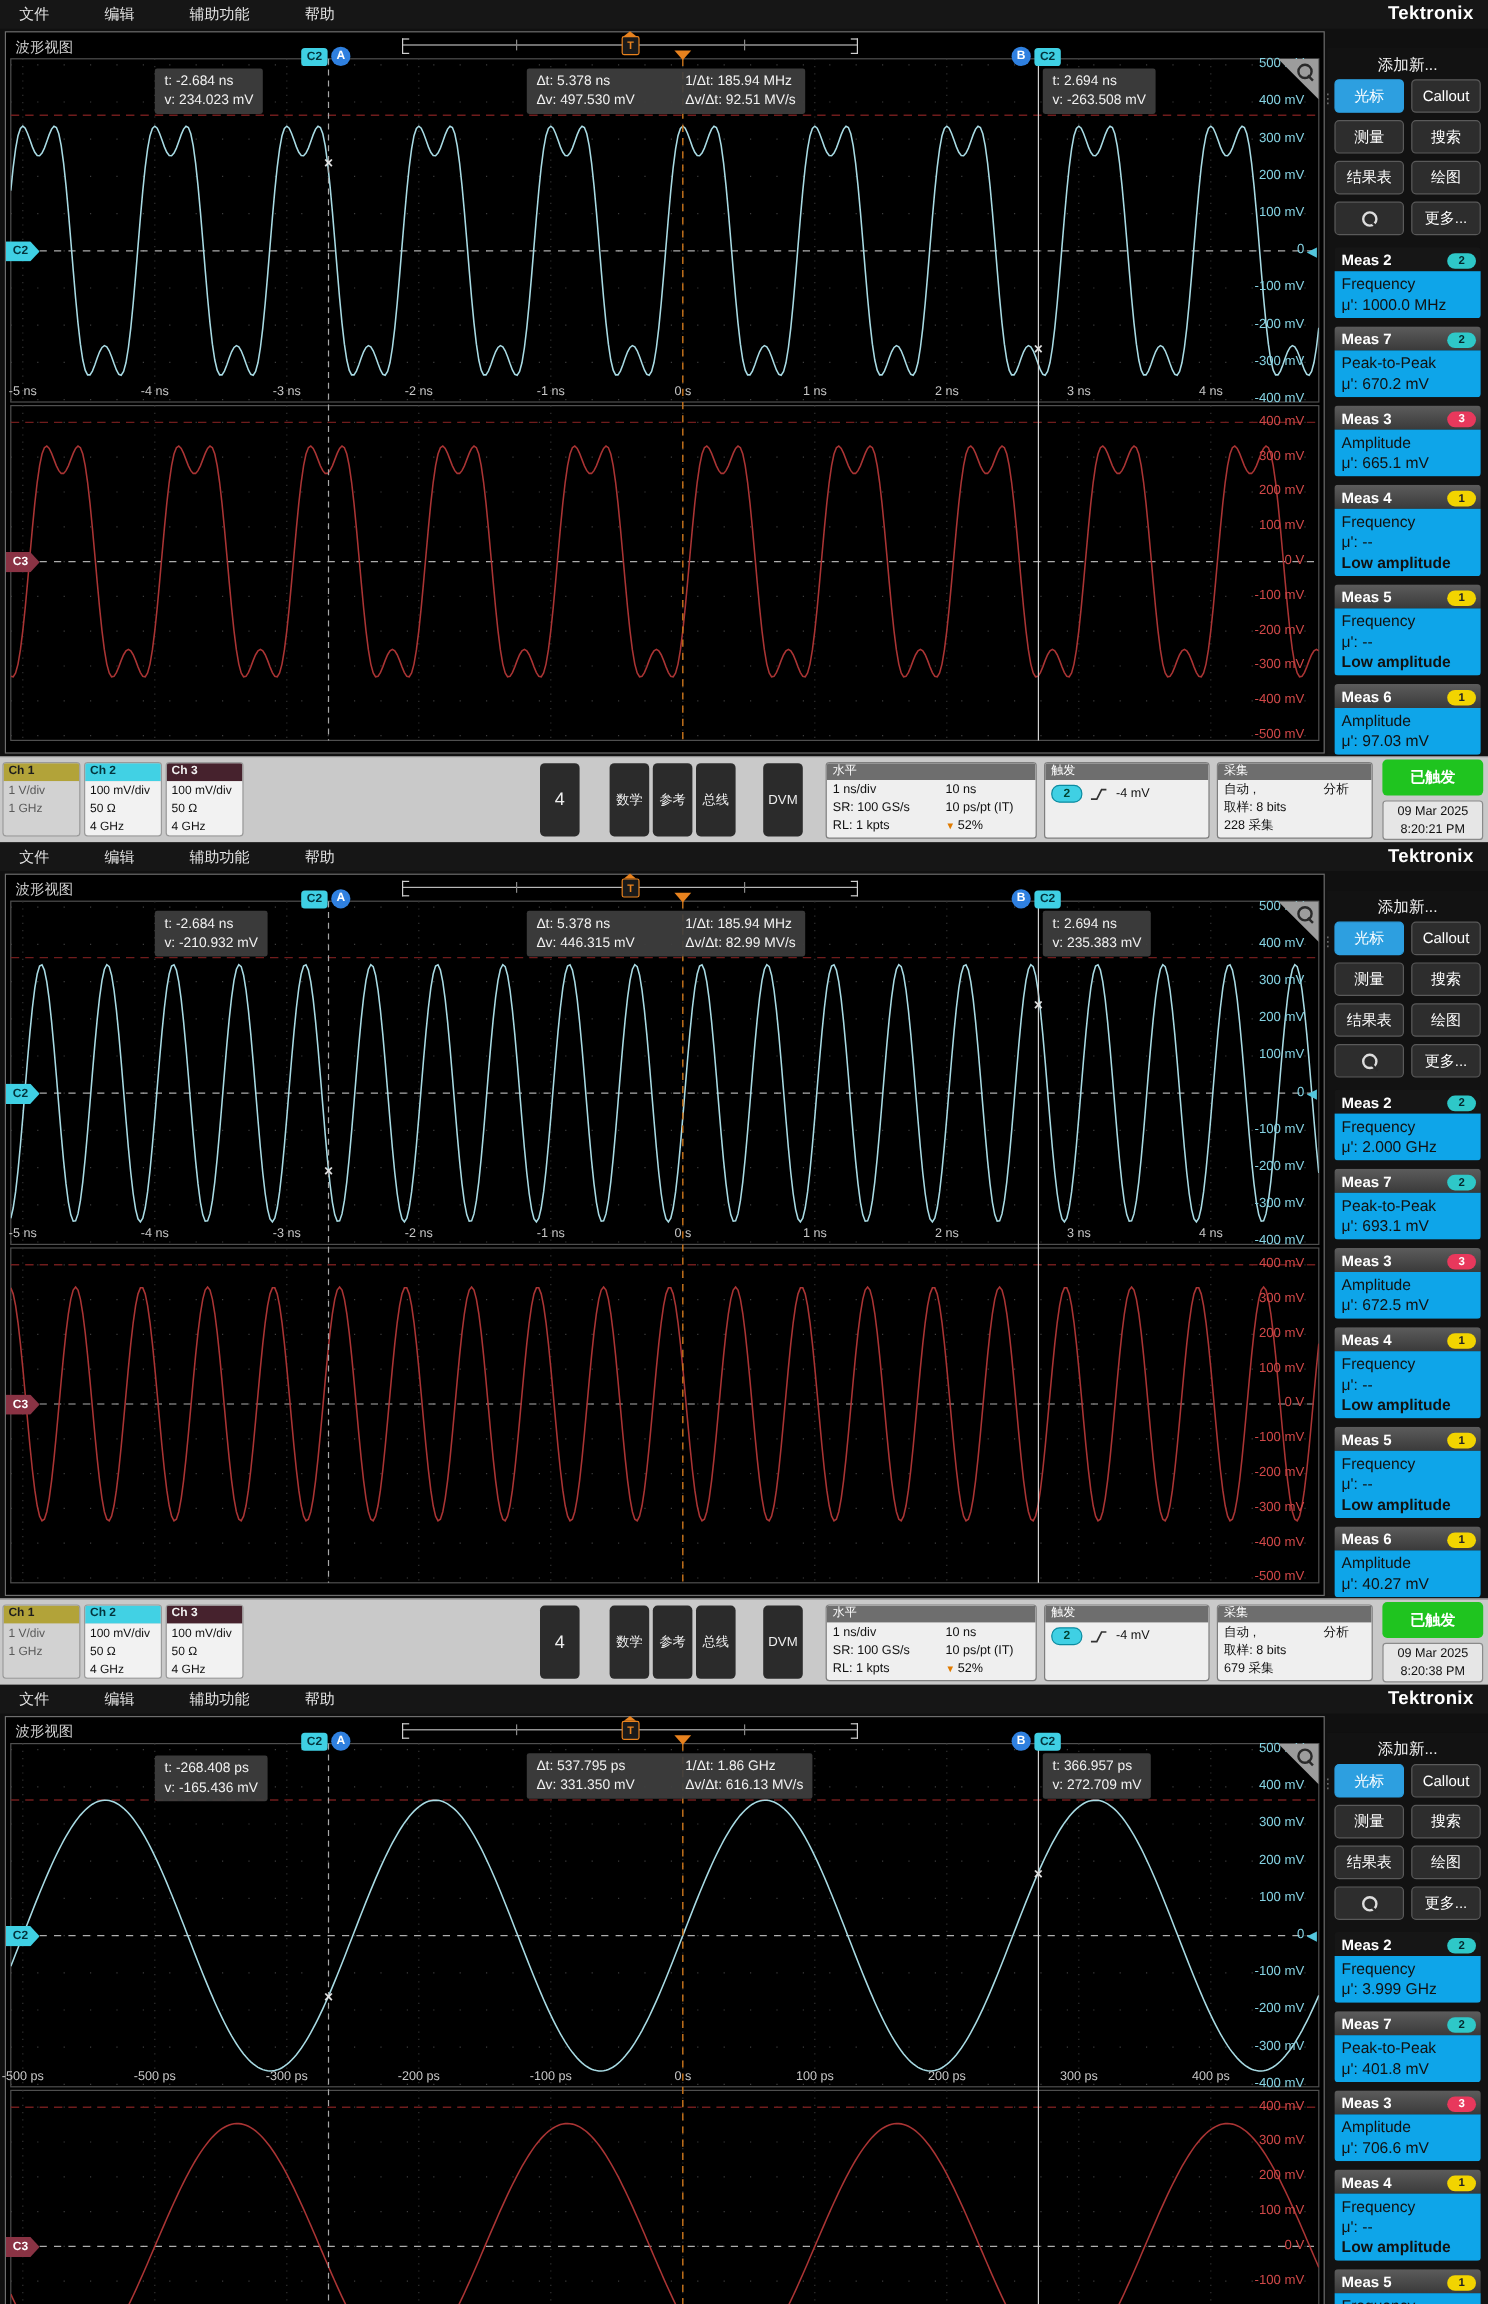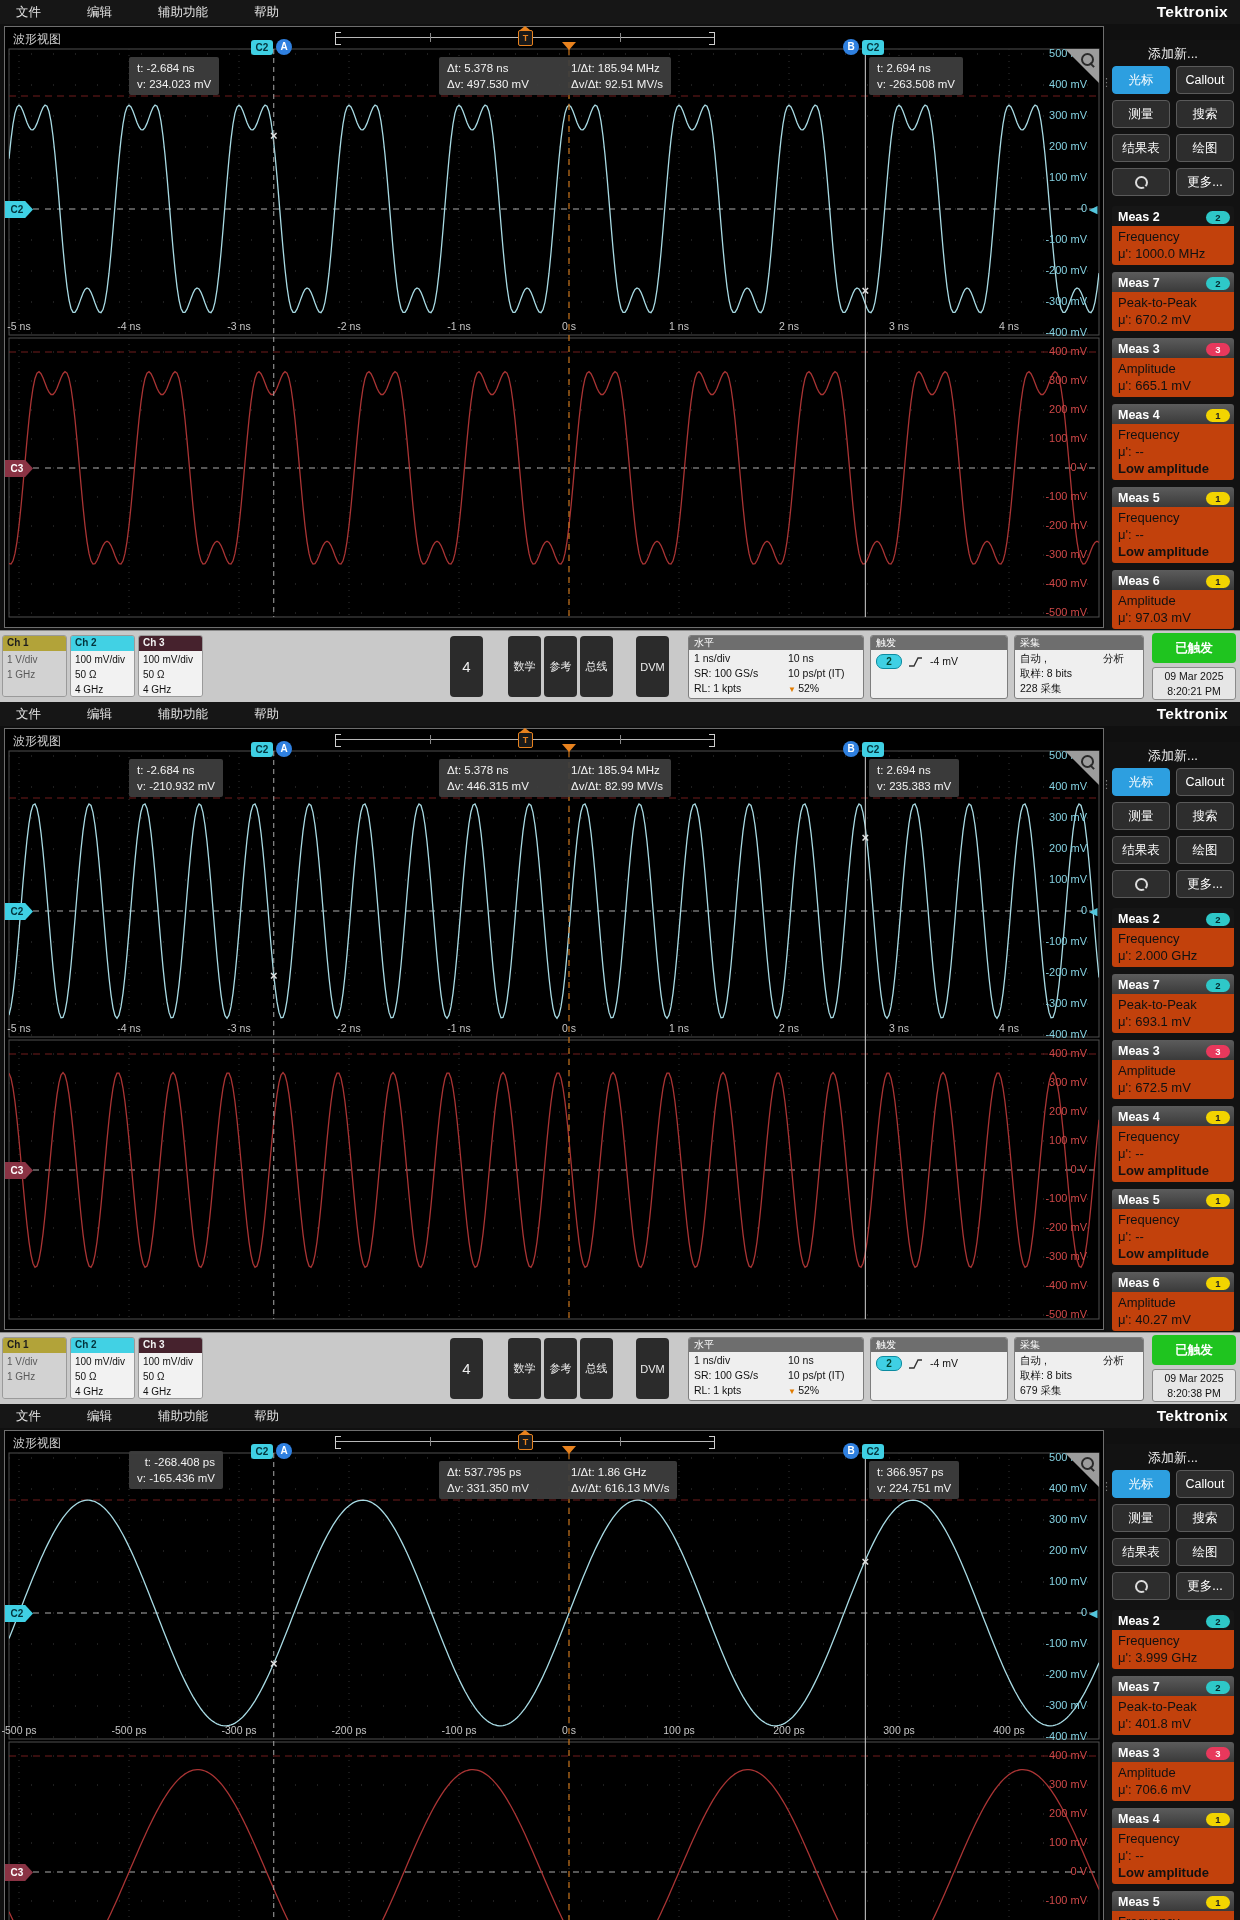--- a/index.html
+++ b/index.html
@@ -44,21 +44,21 @@
   .sbtn{position:absolute;width:58px;height:28px;background:#2d2d2d;border:1px solid #5a5a5a;border-radius:4px;
     color:#fff;font-size:12.5px;display:flex;align-items:center;justify-content:center;box-sizing:border-box}
   .sbtn.act{background:#2d9fe0;border-color:#2d9fe0}
   .mlist{position:absolute;left:6px;top:166px;width:122px}
   .mcard{margin-bottom:7px;border-radius:3px;overflow:hidden}
   .mh{height:20px;background:linear-gradient(#5c5c5c,#3a3a3a);color:#fff;font-size:12.5px;font-weight:bold;
     padding:2px 4px 0 6px;display:flex;align-items:center;box-sizing:border-box}
   .mh.sel{background:#161616}
   .mpill{margin-left:auto;width:24px;height:13px;border-radius:7px;font-size:9.5px;font-weight:bold;
     text-align:center;line-height:13px;color:#04282c}
-  .mb{background:#c2410c;color:#111;font-size:13px;line-height:17px;padding:2px 4px 3px 6px}
+  .mb{background:#0ea5e9;color:#111;font-size:13px;line-height:17px;padding:2px 4px 3px 6px}
   .mb .warn{font-weight:bold}
   .bb{position:absolute;left:0;top:630px;width:1240px;height:72px;background:#c9c9c9;border-top:1px solid #8a8a8a}
   .chc{position:absolute;top:4px;width:65px;height:62px;border-radius:3px;overflow:hidden;border:1px solid #9a9a9a;box-sizing:border-box}
   .chh{height:15px;font-size:10px;font-weight:bold;padding:1px 0 0 4px;box-sizing:border-box}
   .chb{height:47px;font-size:10px;line-height:15px;padding:1px 0 0 4px;box-sizing:border-box}
   .aux{position:absolute;top:5px;width:33px;height:61px;background:#2b2b2b;border-radius:4px;color:#eee;
     font-size:11px;display:flex;align-items:center;justify-content:center}
   .hbox{position:absolute;top:4px;background:#efefef;border:1px solid #7e7e7e;border-radius:3px;overflow:hidden;box-sizing:border-box}
   .bxh{height:14px;background:#6e6e6e;color:#fff;font-size:10px;padding:0 0 0 5px;line-height:14px}
   .bxb{font-size:10.5px;color:#111;line-height:15px;padding:1px 5px}
@@ -773,33 +773,33 @@
         <div class="ctag" style="top: 174px; background: rgb(63, 208, 228); color: rgb(3, 51, 60);">C2</div>
         <div class="ctag" style="top: 433px; background: rgb(138, 51, 68); color: rgb(255, 255, 255);">C3</div>
         <div class="bdg" style="left: 246px; top: 12px;">
           <span class="chip">C2</span>
           <span class="circ">A</span>
         </div>
         <div class="bdg" style="left: 838px; top: 12px;">
           <span class="circ">B</span>
           <span class="chip">C2</span>
         </div>
-        <div class="ro" style="left: 124px; top: 20px; text-align: right;">
+        <div class="ro" style="left: 124px; top: 32px;">
           <div>t: -268.408 ps</div>
           <div>v: -165.436 mV</div>
         </div>
         <div class="ro rod" style="left: 434px; top: 30px;">
           <div>Δt: 537.795 ps</div>
           <div>1/Δt: 1.86 GHz</div>
           <div>Δv: 331.350 mV</div>
           <div>Δv/Δt: 616.13 MV/s</div>
         </div>
         <div class="ro" style="left: 864px; top: 30px;">
           <div>t: 366.957 ps</div>
-          <div>v: 224.751 mV</div>
+          <div>v: 272.709 mV</div>
         </div>
         <div class="mark" style="left: 262.76px; top: 226.15px;">×</div>
         <div class="mark" style="left: 854.34px; top: 123.54px;">×</div>
       </div>
       <div class="sb">
         <div class="sbh">添加新...</div>
         <div class="sbtn act" style="left: 6px; top: 26px;">光标</div>
         <div class="sbtn" style="left: 70px; top: 26px;">Callout</div>
         <div class="sbtn" style="left: 6px; top: 60px;">测量</div>
         <div class="sbtn" style="left: 70px; top: 60px;">搜索</div>

